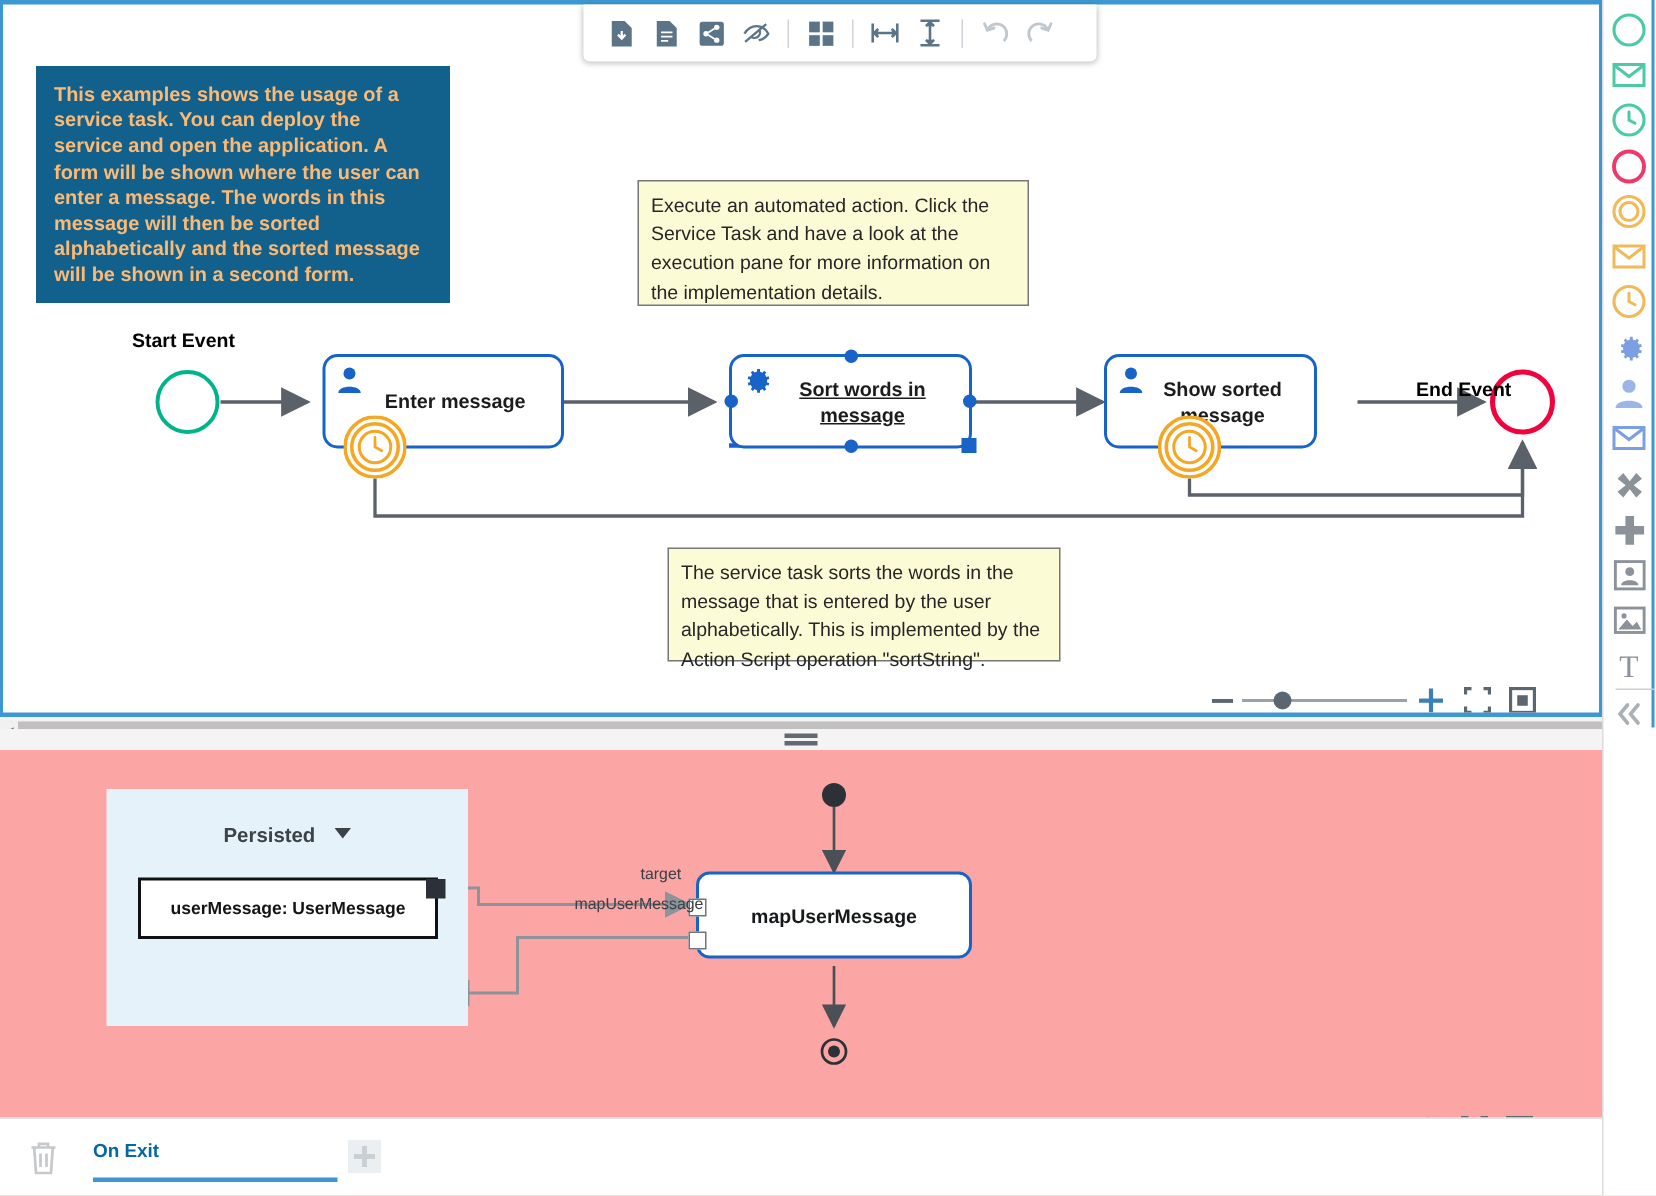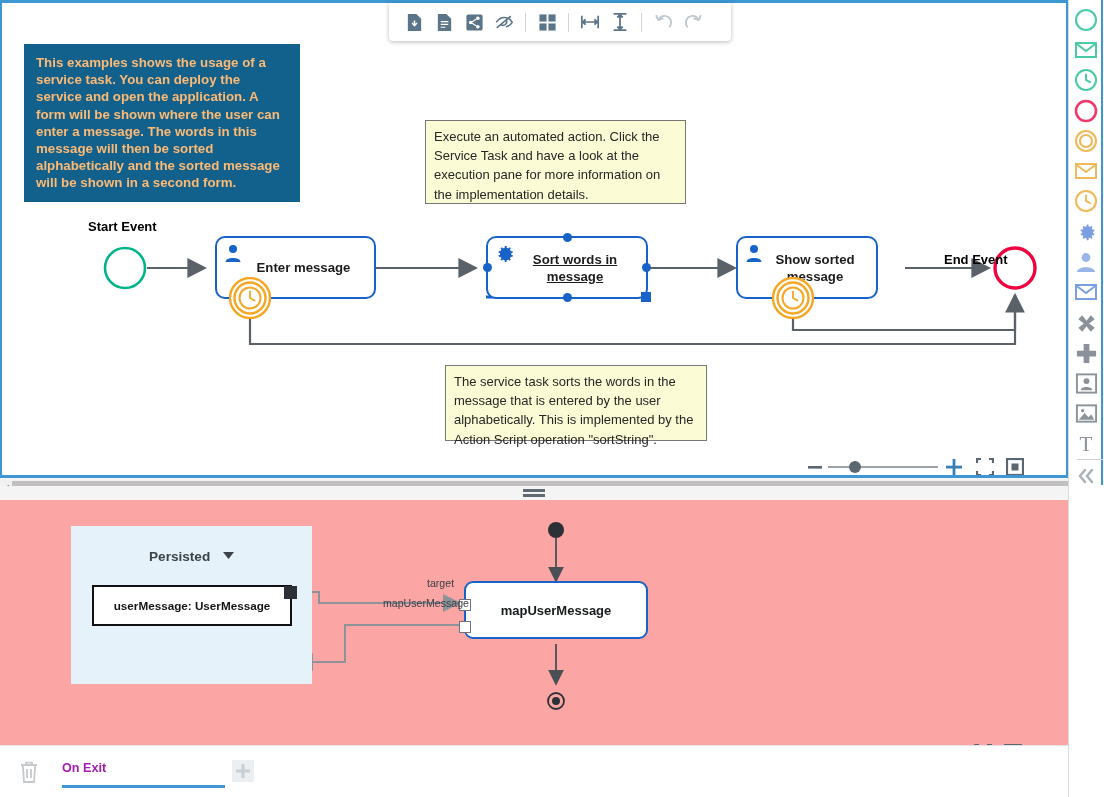--- a/index.html
+++ b/index.html
@@ -97,21 +97,21 @@
   .plabel { position:absolute; font-size:10.6px; color:#3a4046; white-space:nowrap; }
 
   svg.layer2 { position:absolute; left:0; top:0; width:1104px; height:303px;
                overflow:visible; pointer-events:none; }
 
   
   #tabbar { position:absolute; left:0; bottom:0; width:1104px; height:52px;
             background:#fff; border-top:1px solid #e2e2e2; }
   #trash-btn { position:absolute; left:18px; top:14px; width:22px; height:24px; cursor:pointer; }
   #tab-onexit { position:absolute; left:62px; top:12px; width:163px; height:30px; cursor:pointer; }
-  #tab-onexit .txt { font-size:12.6px; font-weight:bold; color:#a21caf; }
+  #tab-onexit .txt { font-size:12.6px; font-weight:bold; color:#0369a1; }
   #tab-onexit .ul { position:absolute; left:0; right:0; bottom:0; height:3px; background:#3c97d3; }
   #tab-add { position:absolute; left:232px; top:760px; width:22px; height:22px;
              background:#eceff1; display:flex; align-items:center; justify-content:center;
              cursor:pointer; }
 
   
   #palette { position:absolute; right:0; top:0; width:36px; height:797px;
              background:#fff; border-left:1px solid #dcdcdc; }
   #palette .pal-scroll { position:absolute; left:0; top:0; width:34px; height:485px;
                          border-right:2px solid #3c97d3; }

